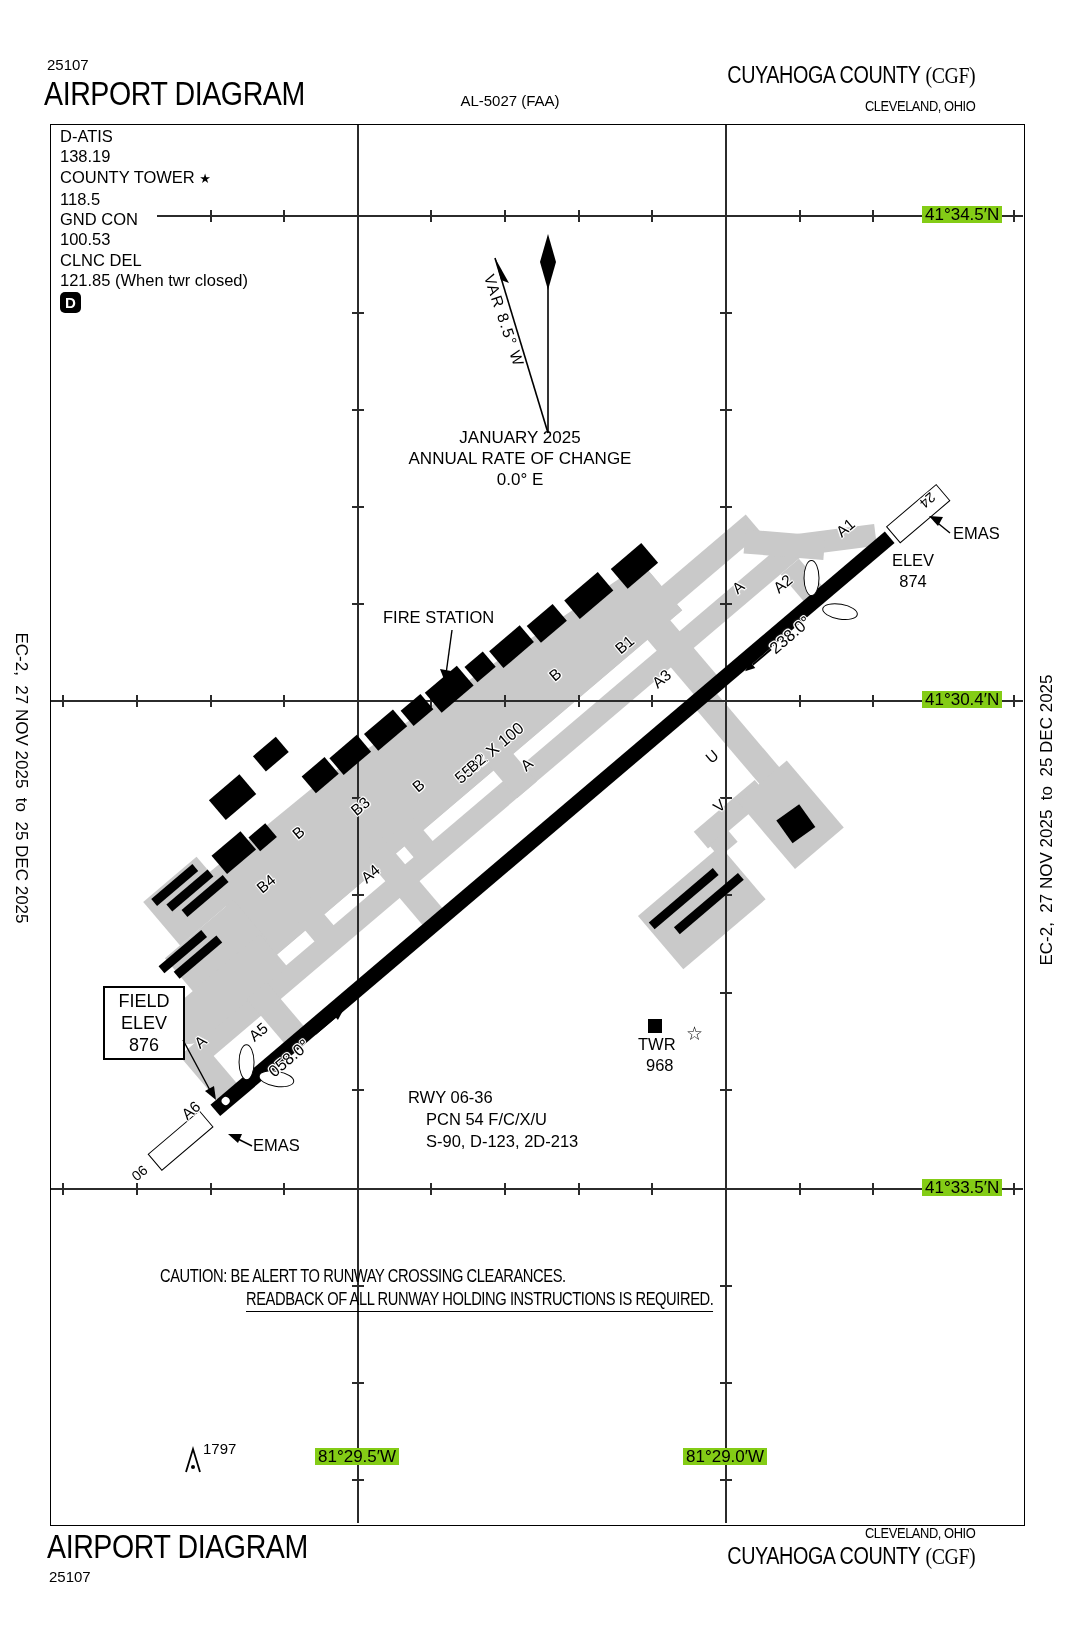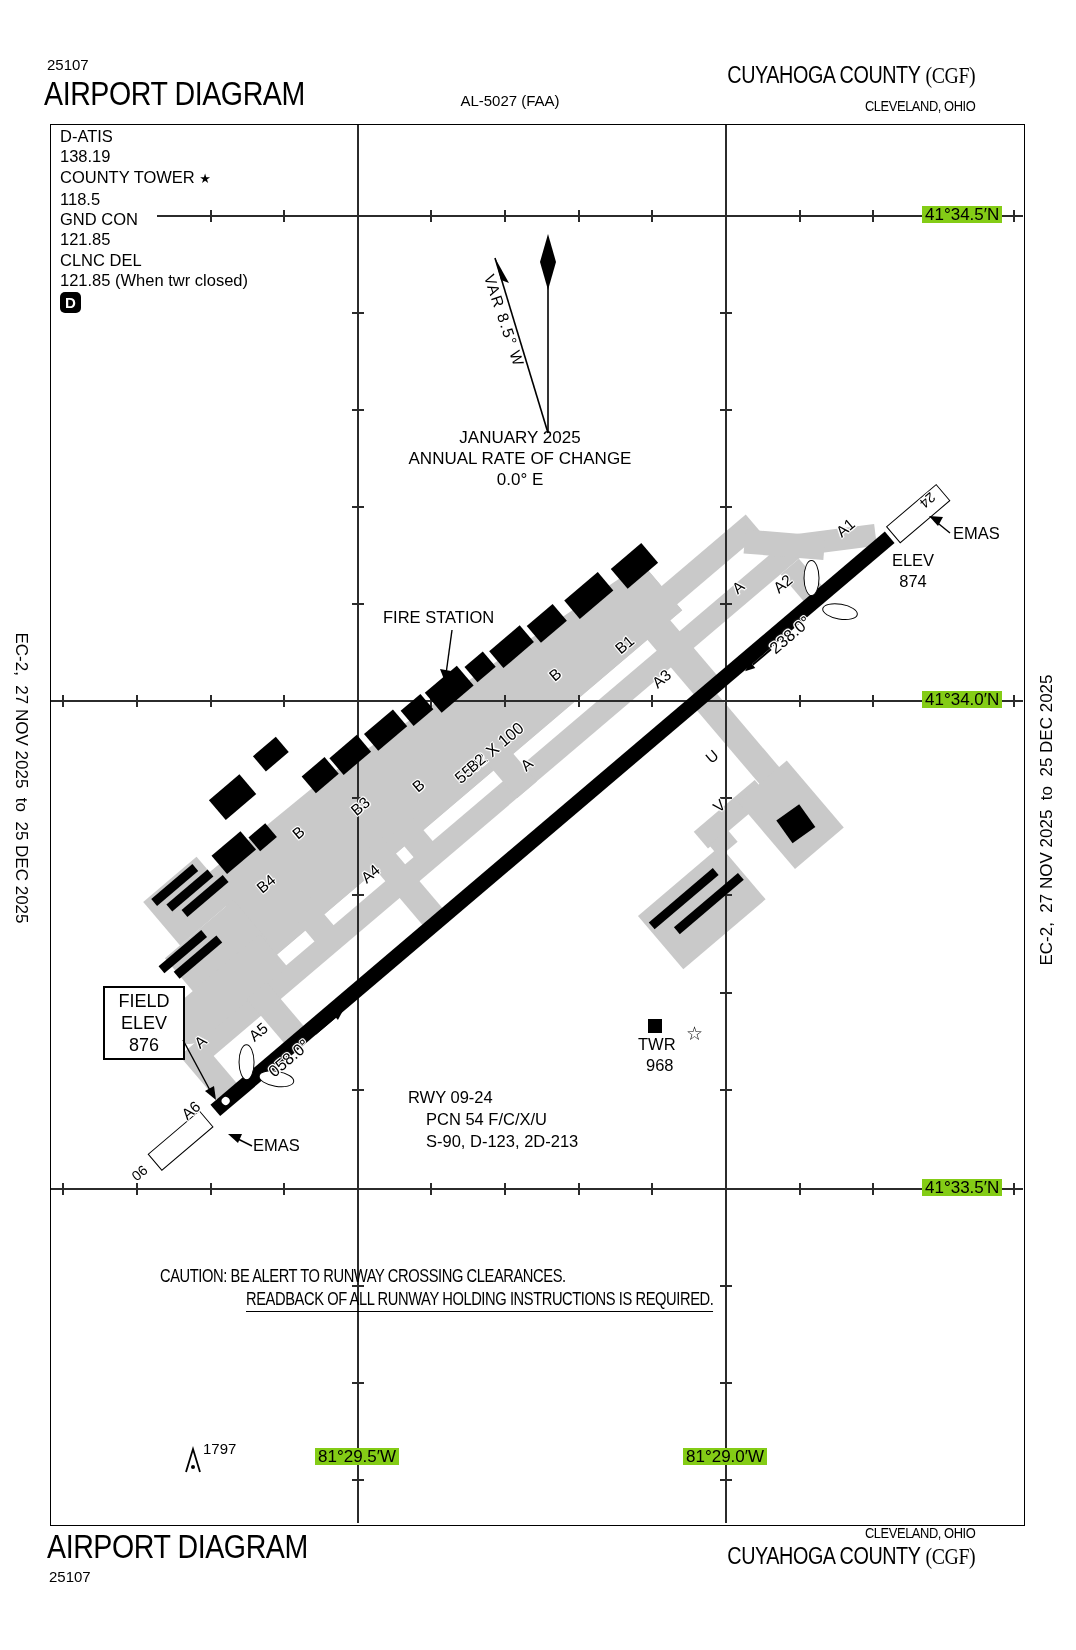--- a/index.html
+++ b/index.html
@@ -187,21 +187,21 @@
   <div class="lbl" style="left:602px;top:44px;">U</div>
   <div class="lbl" style="left:576px;top:86px;">V</div>
 </div>
 
 <div class="abs toplayer" style="left:60px;top:126px;font-size:16.5px;line-height:20.3px;">
   <div>D-ATIS</div>
   <div>138.19</div>
   <div><span>COUNTY TOWER</span> <span style="font-size:13px;">★</span></div>
   <div>118.5</div>
   <div>GND CON</div>
-  <div>121.85</div>
+  <div>100.53</div>
   <div>CLNC DEL</div>
   <div>121.85 (When twr closed)</div>
   <div style="margin-top:2px;width:21px;height:21px;background:#000;border-radius:5px;color:#fff;font-weight:bold;font-size:15px;text-align:center;line-height:21px;">D</div>
 </div>
 
 <div class="abs toplayer" style="left:497px;top:272px;font-size:15.5px;transform:rotate(71.5deg);transform-origin:0 0;letter-spacing:1.5px;white-space:nowrap;">VAR 8.5° W</div>
 
 <div class="abs toplayer" style="left:380px;top:427px;width:280px;text-align:center;font-size:17px;line-height:21px;">
   <div>JANUARY 2025</div>
   <div>ANNUAL RATE OF CHANGE</div>
@@ -223,30 +223,30 @@
   <div>ELEV</div>
   <div>874</div>
 </div>
 
 <div class="blk toplayer" style="left:648px;top:1019px;width:14px;height:14px;"></div>
 <div class="abs toplayer" style="left:638px;top:1035px;font-size:16.5px;">TWR</div>
 <div class="abs toplayer" style="left:646px;top:1056px;font-size:16.5px;">968</div>
 <div class="abs toplayer" style="left:686px;top:1022px;font-size:19px;">☆</div>
 
 <div class="abs toplayer" style="left:408px;top:1086px;font-size:16.5px;line-height:22px;">
-  <div>RWY 09-24</div>
+  <div>RWY 06-36</div>
   <div style="margin-left:18px;">PCN 54 F/C/X/U</div>
   <div style="margin-left:18px;">S-90, D-123, 2D-213</div>
 </div>
 
 <div class="abs toplayer" style="left:160px;top:1266px;font-size:17.5px;"><span class="cond">CAUTION: BE ALERT TO RUNWAY CROSSING CLEARANCES.</span></div>
 <div class="abs toplayer" style="left:246px;top:1289px;font-size:17.5px;"><span class="cond" style="border-bottom:1.6px solid #000;padding-bottom:1px;">READBACK OF ALL RUNWAY HOLDING INSTRUCTIONS IS REQUIRED.</span></div>
 
 <div class="latlbl toplayer" style="left:922px;top:206px;">41°34.5′N</div>
-<div class="latlbl toplayer" style="left:922px;top:691px;">41°34.0′N</div>
+<div class="latlbl toplayer" style="left:922px;top:691px;">41°30.4′N</div>
 <div class="latlbl toplayer" style="left:922px;top:1179px;">41°33.5′N</div>
 <div class="latlbl toplayer" style="left:315px;top:1448px;">81°29.5′W</div>
 <div class="latlbl toplayer" style="left:683px;top:1448px;">81°29.0′W</div>
 
 <div class="abs toplayer" style="left:203px;top:1440px;font-size:15px;">1797</div>
 
 <div class="abs" style="left:21px;top:778px;transform:translate(-50%,-50%) rotate(90deg);white-space:pre;font-size:17px;">EC-2,  27 NOV 2025  to  25 DEC 2025</div>
 <div class="abs" style="left:1047px;top:820px;transform:translate(-50%,-50%) rotate(-90deg);white-space:pre;font-size:17px;">EC-2,  27 NOV 2025  to  25 DEC 2025</div>
 
 <svg width="1076" height="1650" viewBox="0 0 1076 1650">

